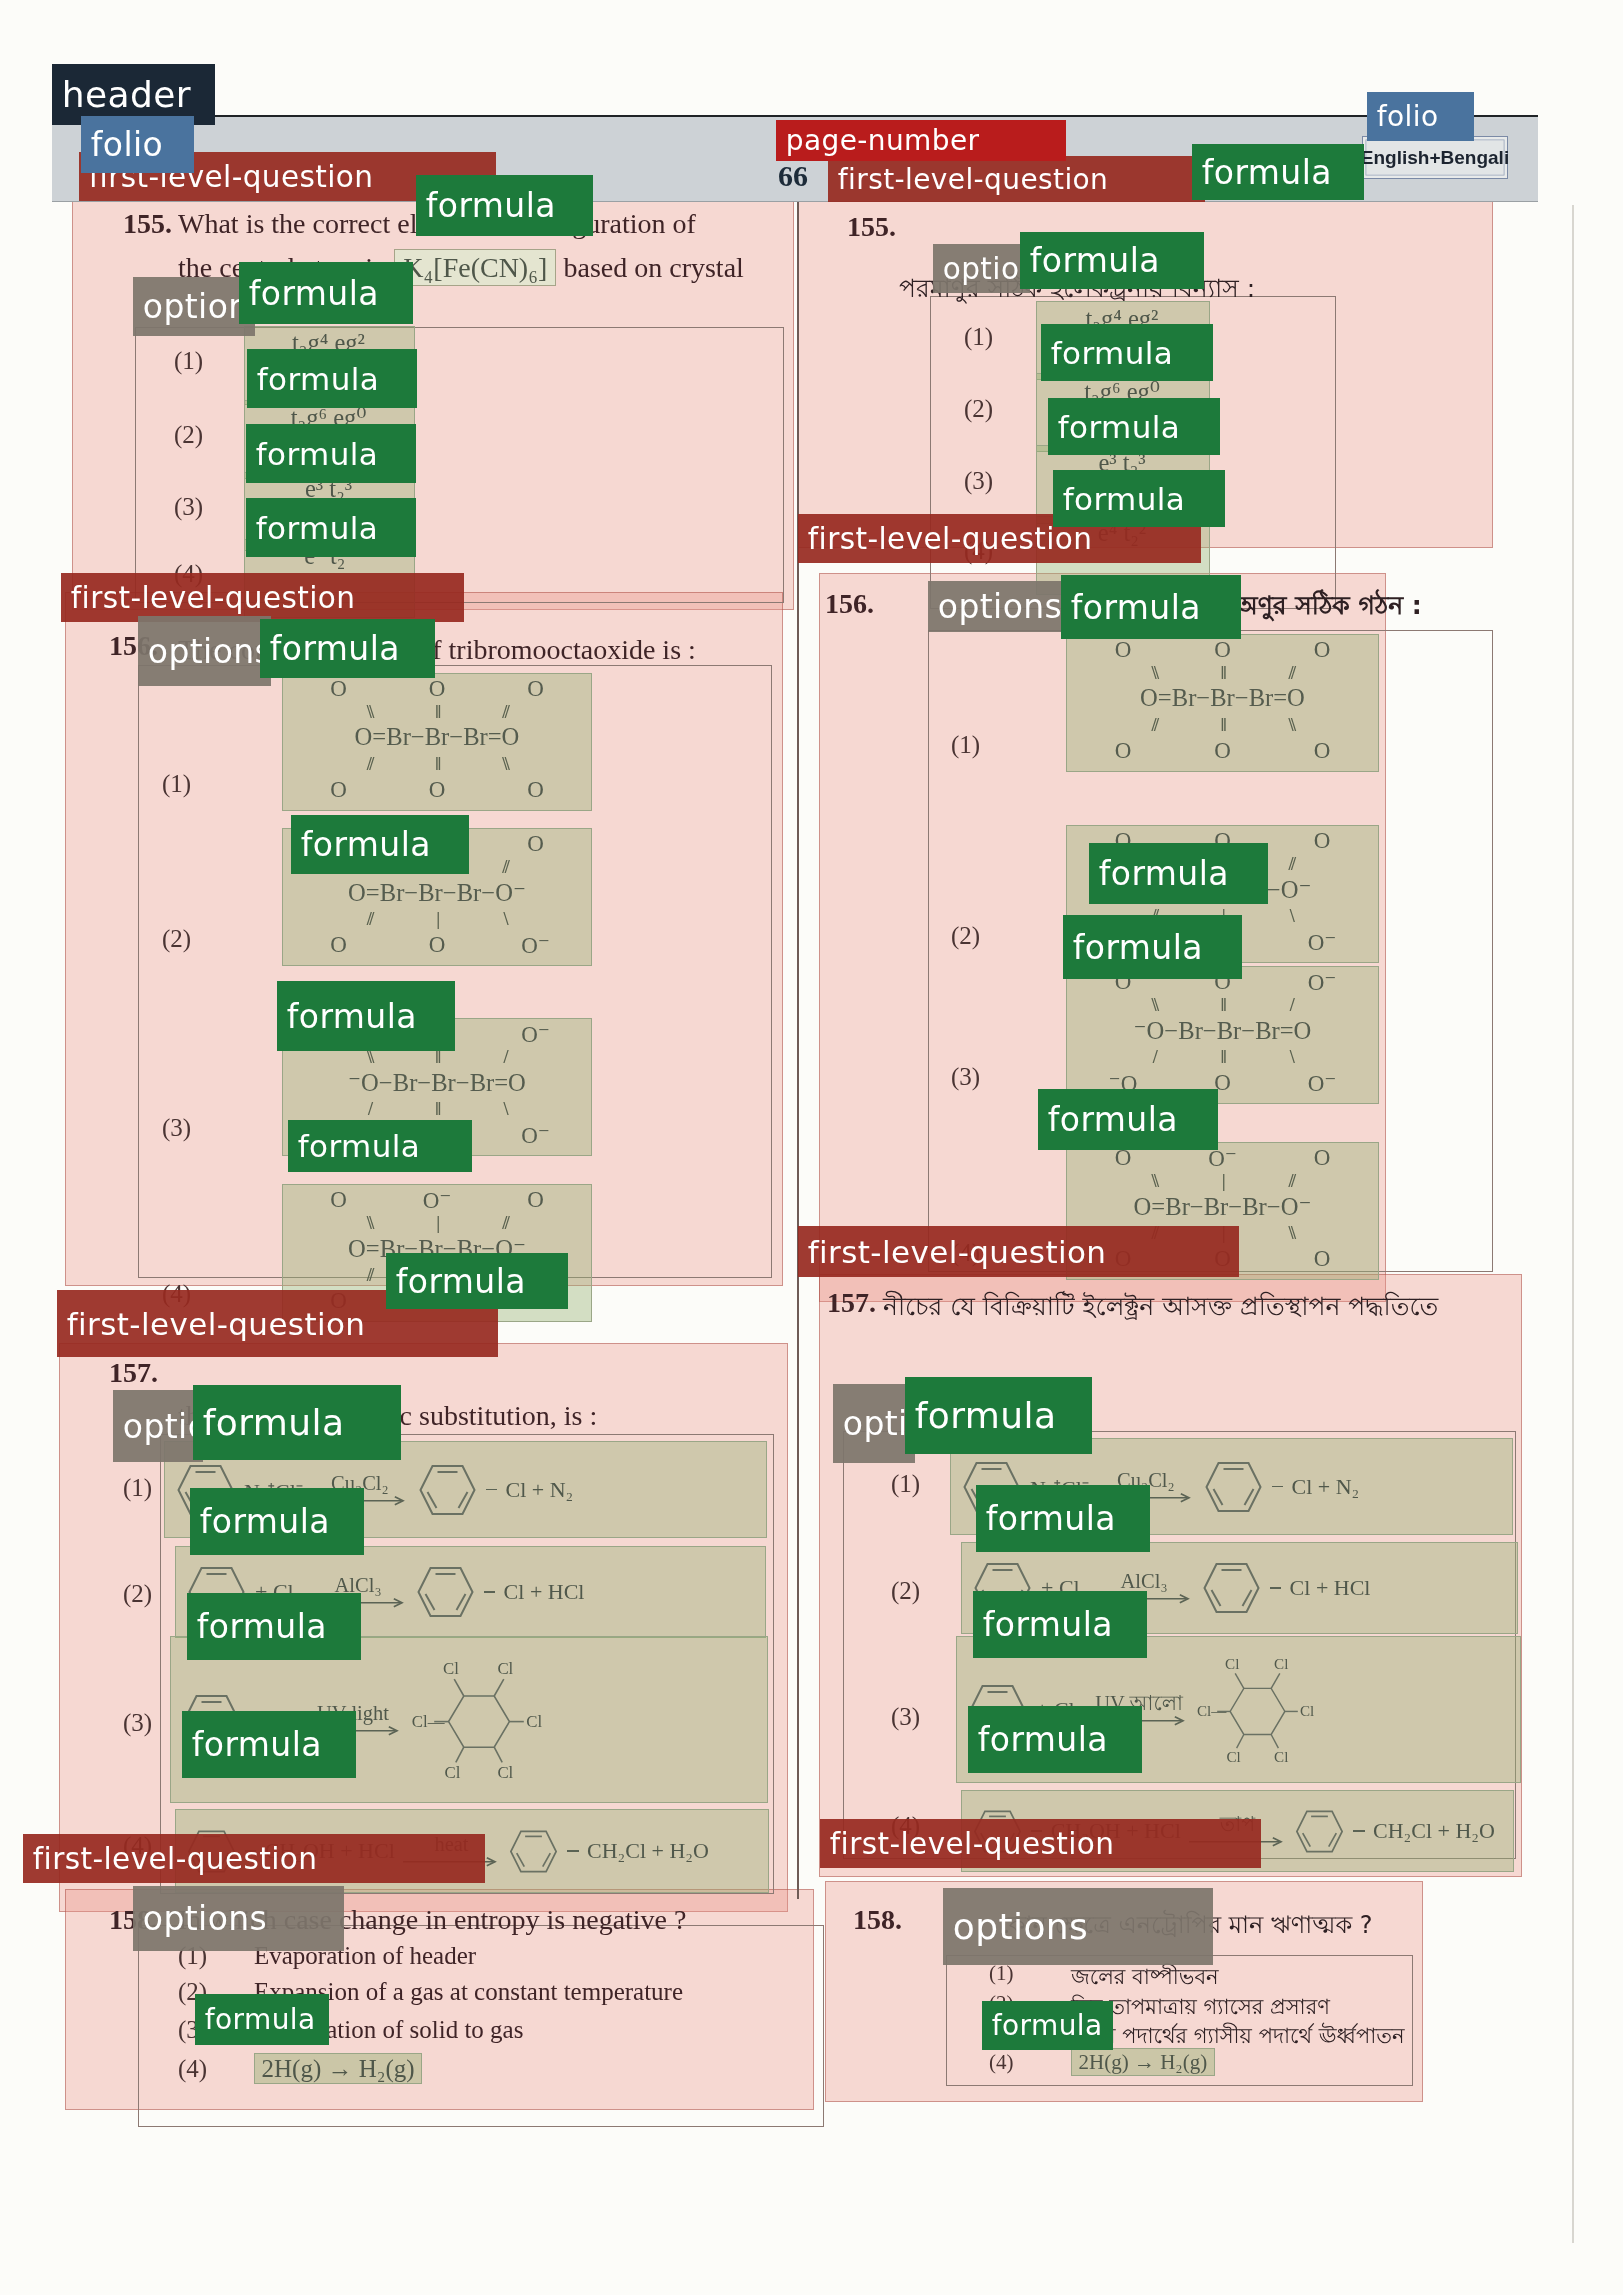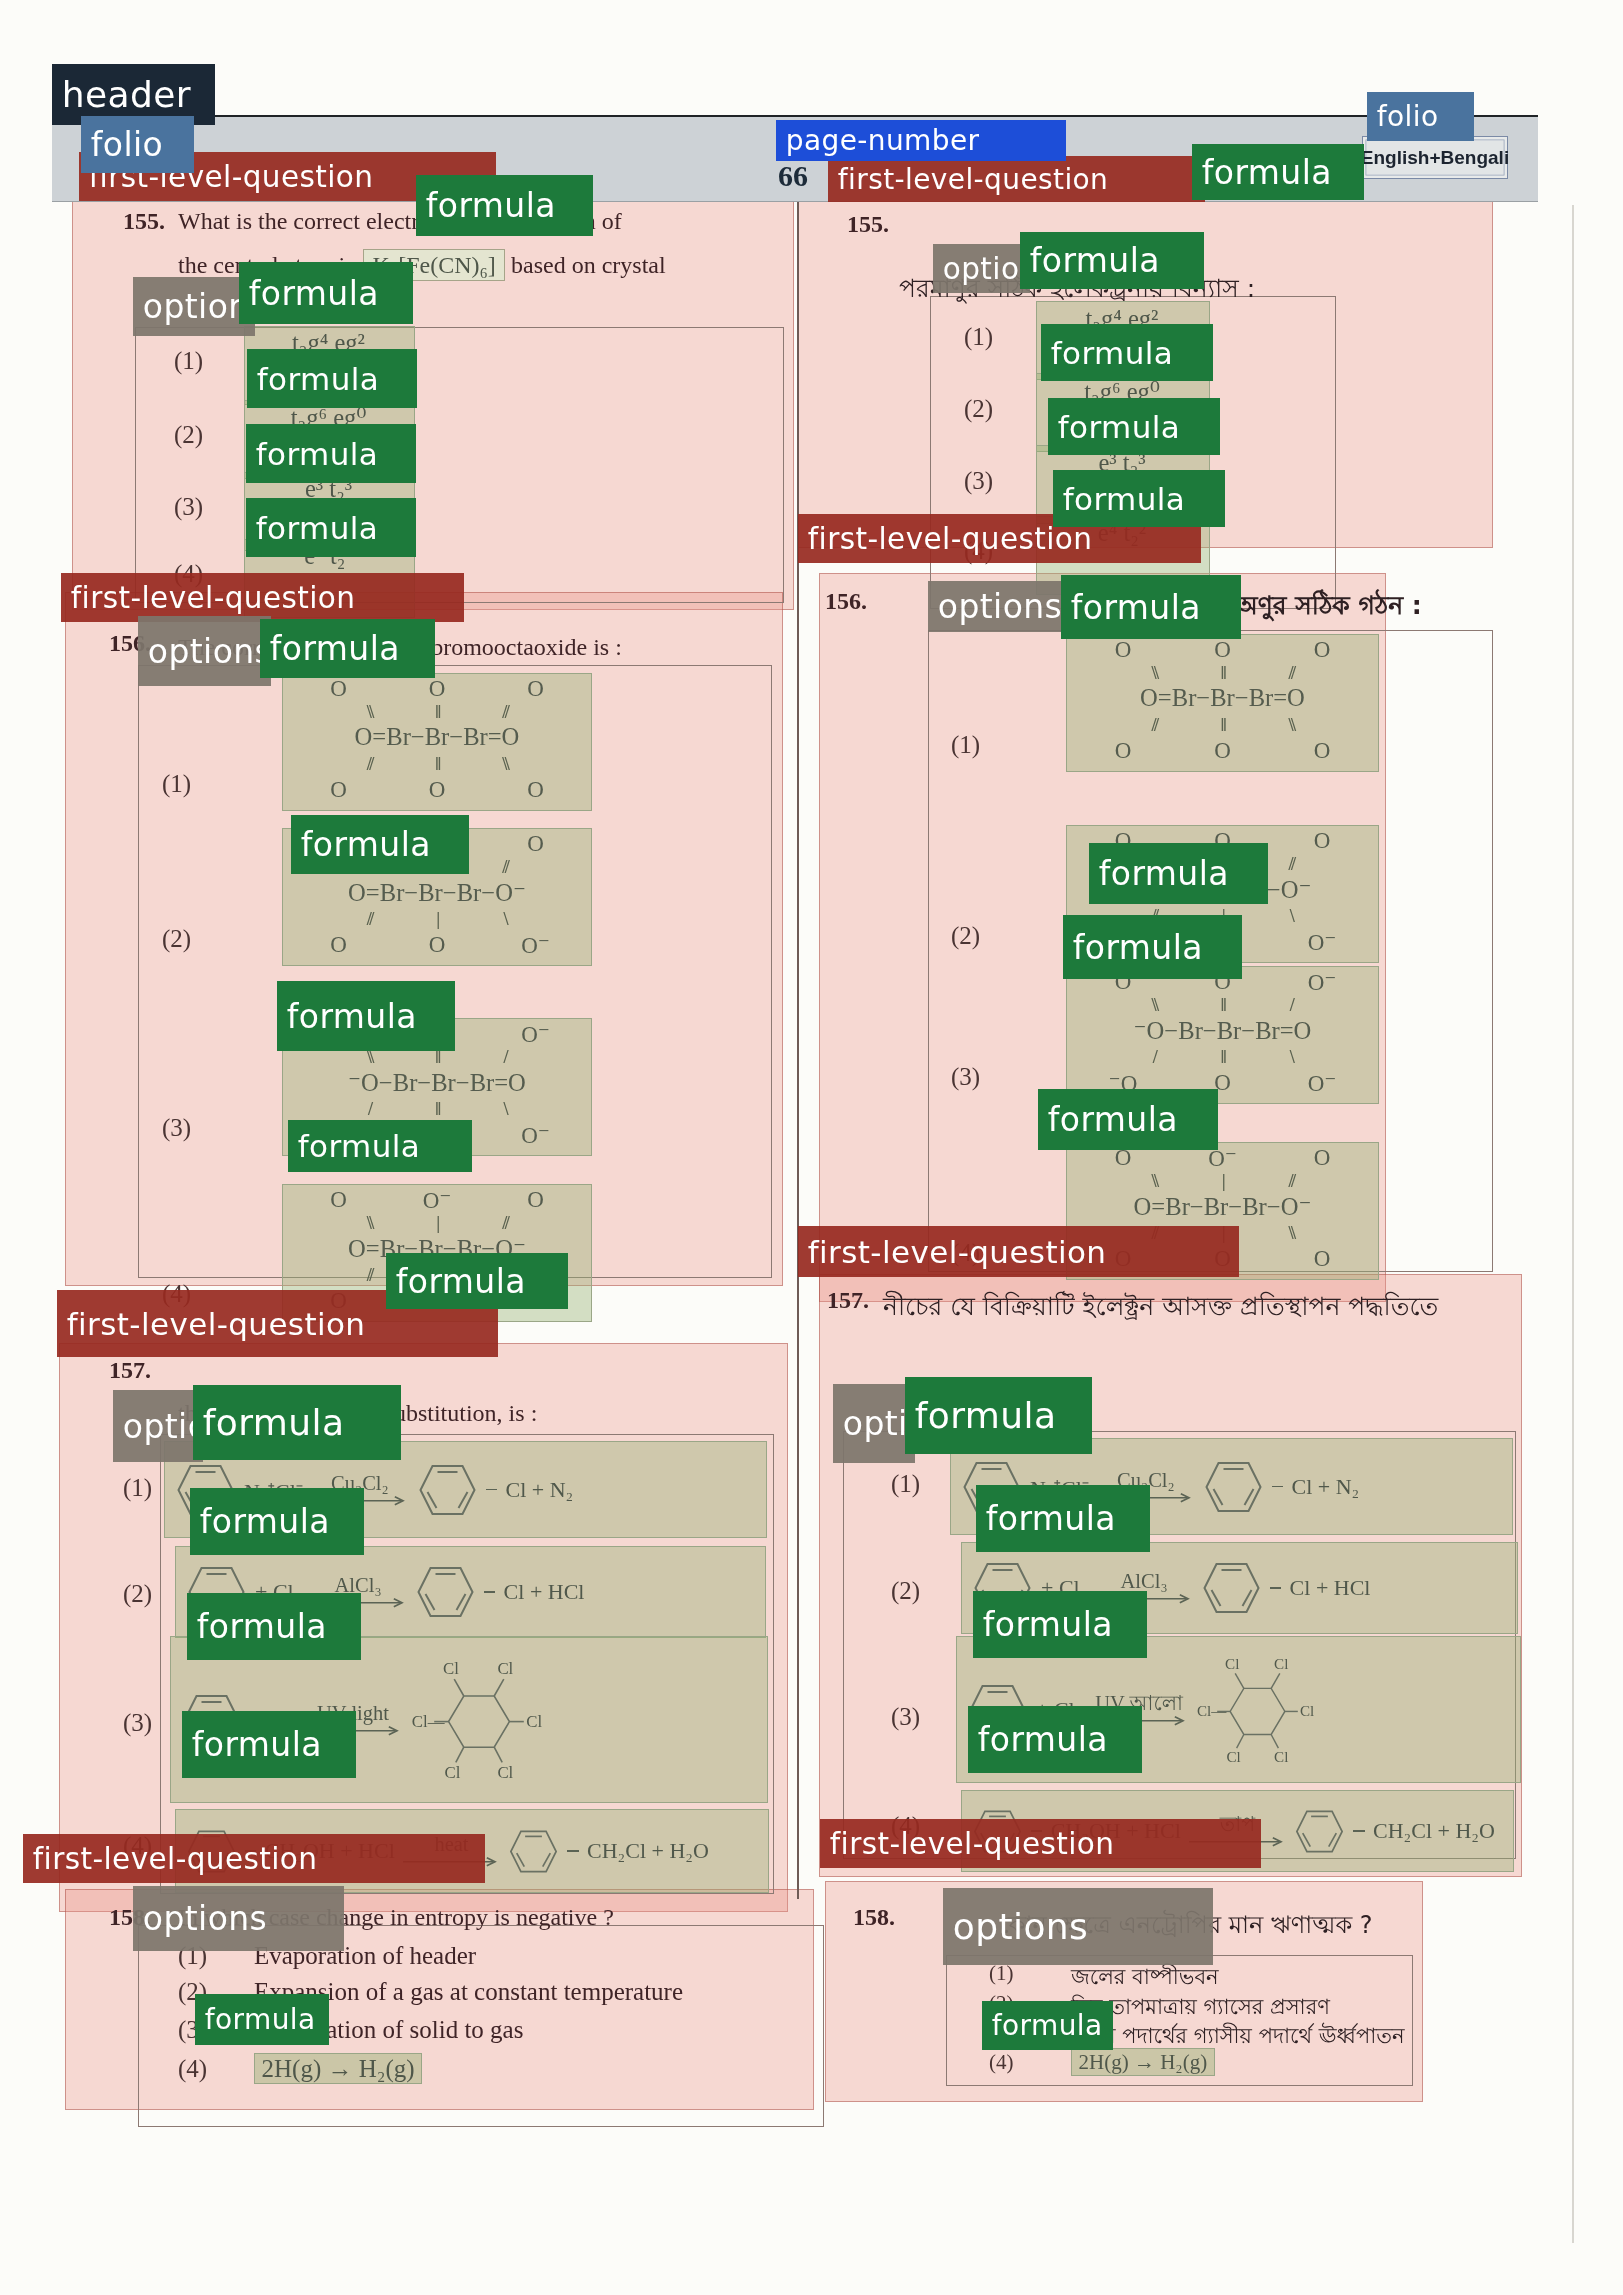--- a/index.html
+++ b/index.html
@@ -7,26 +7,26 @@
         font-family:"Liberation Serif","DejaVu Serif",serif;}
   .abs{position:absolute;}
   .chip{position:absolute;color:#fff;font-family:"DejaVu Sans",sans-serif;
         display:flex;align-items:center;padding-left:9.8px;white-space:nowrap;overflow:hidden;
         letter-spacing:0.4px;}
   .chip.flq{background:rgba(151,41,31,0.92);z-index:7;}
   .chip.optionsc{background:rgba(125,117,108,0.93);z-index:8;}
   .chip.formulac{background:#1d7a3b;z-index:9;}
   .chip.headerc{background:#1b2836;z-index:9;}
   .chip.folioc{background:#4a739e;z-index:9;}
-  .chip.pagenumc{background:#1d4ed8;z-index:9;}
+  .chip.pagenumc{background:#b91c1c;z-index:9;}
   .region{position:absolute;background:rgba(236,148,138,0.35);border:0.8px solid rgba(158,60,50,0.45);z-index:0;}
   .optbox{position:absolute;border:1.6px solid #8c7973;z-index:1;}
   .hl{position:absolute;background:rgba(151,178,115,0.40);border:0.8px solid #9aa687;z-index:2;}
   .hl2{background:#e4e5d0;border:0.8px solid #a6a489;padding:1.6px 8.2px;}
-  .qline{position:absolute;color:#3f2427;font-size:24px;white-space:nowrap;z-index:3;}
+  .qline{position:absolute;color:#3f2427;font-size:28px;white-space:nowrap;z-index:3;}
   .bn{font-family:"DejaVu Sans",sans-serif;font-size:25px;color:#2e2023;}
   .qnum{font-weight:bold;}
   .chem{color:#4f574a;}
   .onum{position:absolute;color:#4a3433;font-size:25px;z-index:3;}
   .fml{position:absolute;color:#4f574a;font-size:24.6px;z-index:3;white-space:nowrap;}
   .satom{position:absolute;transform:translateX(-50%);font-size:23px;color:#555c4e;white-space:nowrap;}
   .sbond{position:absolute;transform:translateX(-50%);font-size:18px;font-weight:bold;color:#5a614f;letter-spacing:-2.5px;}
   .smid{position:absolute;width:100%;text-align:center;font-size:24.6px;color:#555c4e;white-space:nowrap;}
   .rxn{position:absolute;background:rgba(151,178,115,0.40);border:0.8px solid #9aa687;
        display:flex;align-items:center;gap:8.2px;padding:0 9.8px;z-index:2;box-sizing:border-box;}

